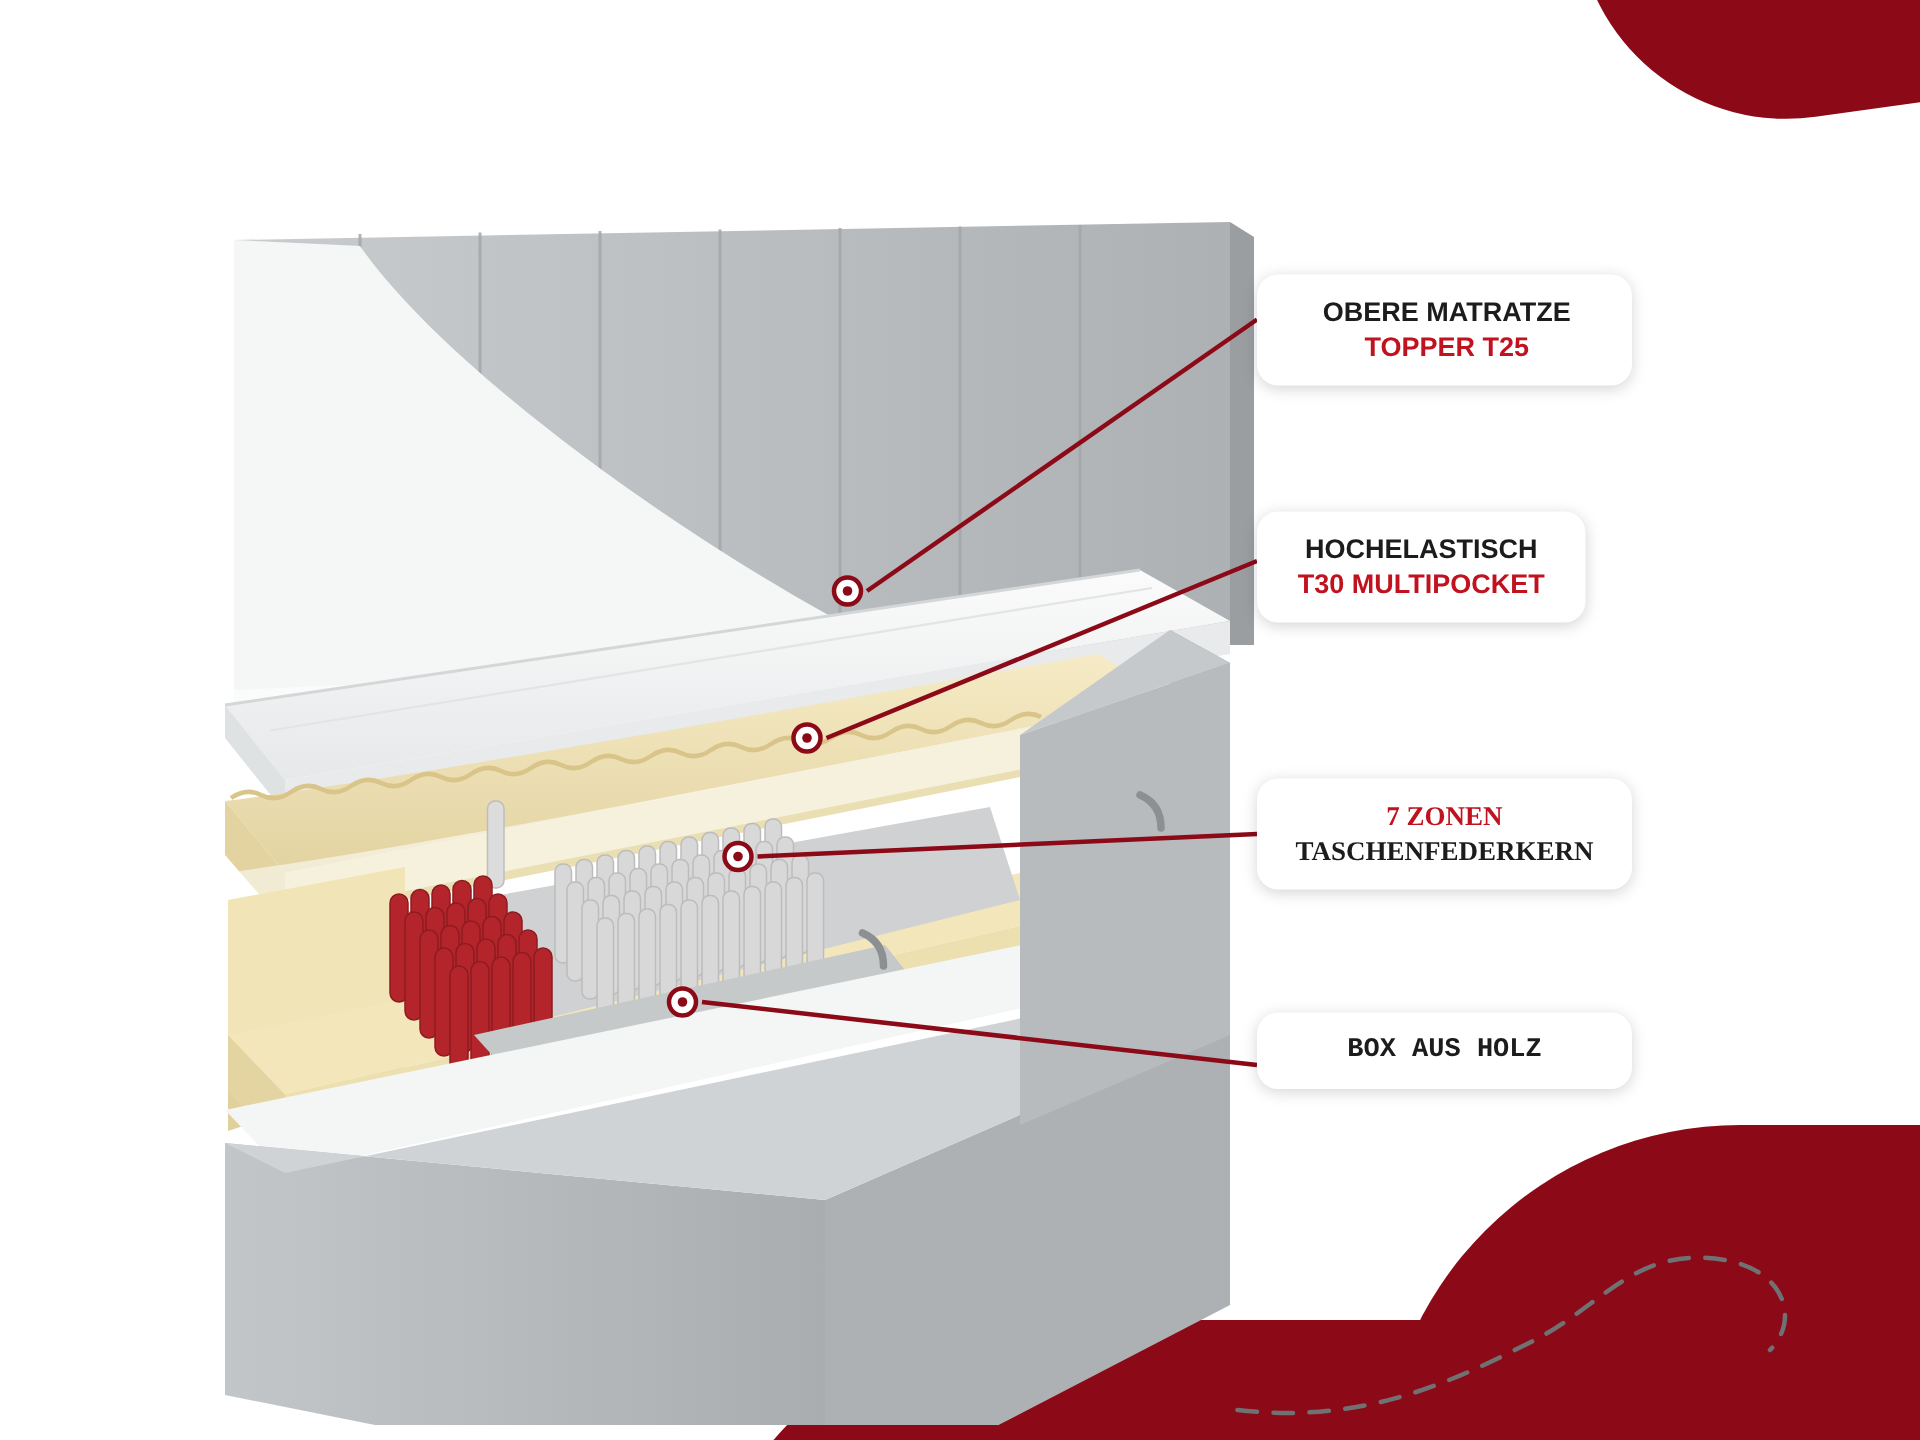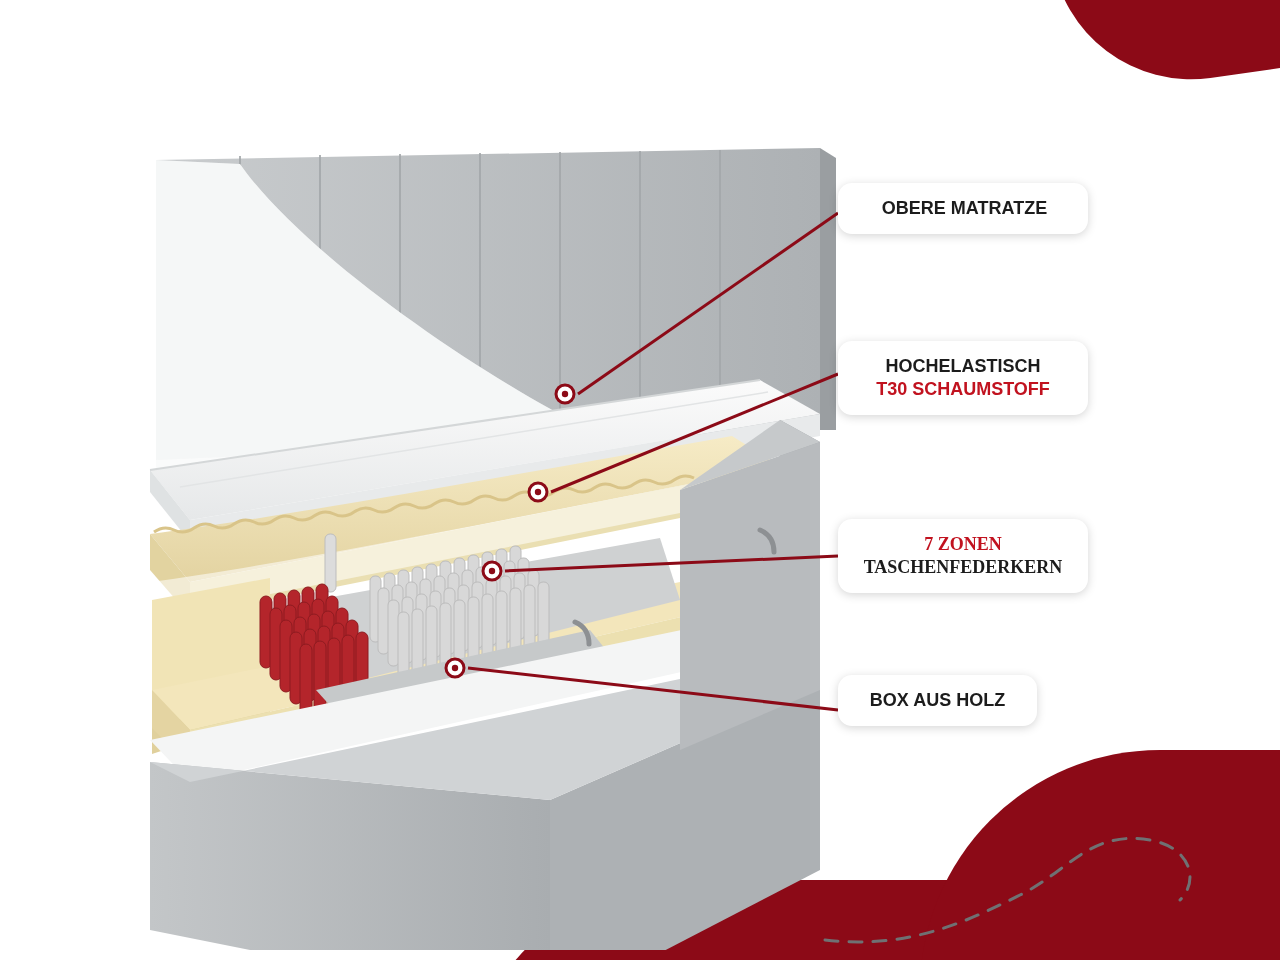--- a/index.html
+++ b/index.html
@@ -56,23 +56,23 @@
     text-align:center;
     padding:14px 18px;
     box-sizing:border-box;
     line-height:1.28;
   }
   .callout .l1,.callout .l2{display:block;font-size:18px;}
   .callout .plain{color:#1c1c1c;font-weight:600;}
   .callout .accent{color:#c1121f;font-weight:bold;}
 
   #callout-0{left:838px;top:183px;width:250px;padding-left:21px;}
-  #callout-1{left:838px;top:341px;width:250px;}
+  #callout-1{left:838px;top:341px;width:219px;}
   #callout-2{left:838px;top:519px;width:250px;font-family:Liberation Serif, serif;}
-  #callout-3{left:838px;top:675px;width:199px;}
+  #callout-3{left:838px;top:675px;width:250px;font-family:Liberation Mono, monospace;}
 
   
   #leaders{position:absolute;inset:0;}
 </style>
 </head>
 <body>
 
 <div id="stage">
 
   <div class="blob blob-tr"></div>
@@ -306,25 +306,26 @@
         </g>
       <g>
           <circle cx="455" cy="668" r="9" fill="#fff" stroke="#8c0a17" stroke-width="3"></circle>
           <circle cx="455" cy="668" r="3.2" fill="#8c0a17"></circle>
         </g>
     </g>
   </svg>
 
   <div class="callout" id="callout-0">
     <span class="l1 plain">OBERE MATRATZE</span>
+    <span class="l2 accent">TOPPER T25</span>
   </div>
 
   <div class="callout" id="callout-1">
     <span class="l1 plain">HOCHELASTISCH</span>
-    <span class="l2 accent">T30 SCHAUMSTOFF</span>
+    <span class="l2 accent">T30 MULTIPOCKET</span>
   </div>
 
   <div class="callout" id="callout-2">
     <span class="l1 accent">7 ZONEN</span>
     <span class="l2 plain">TASCHENFEDERKERN</span>
   </div>
 
   <div class="callout" id="callout-3">
     <span class="l1 plain">BOX AUS HOLZ</span>
   </div>

